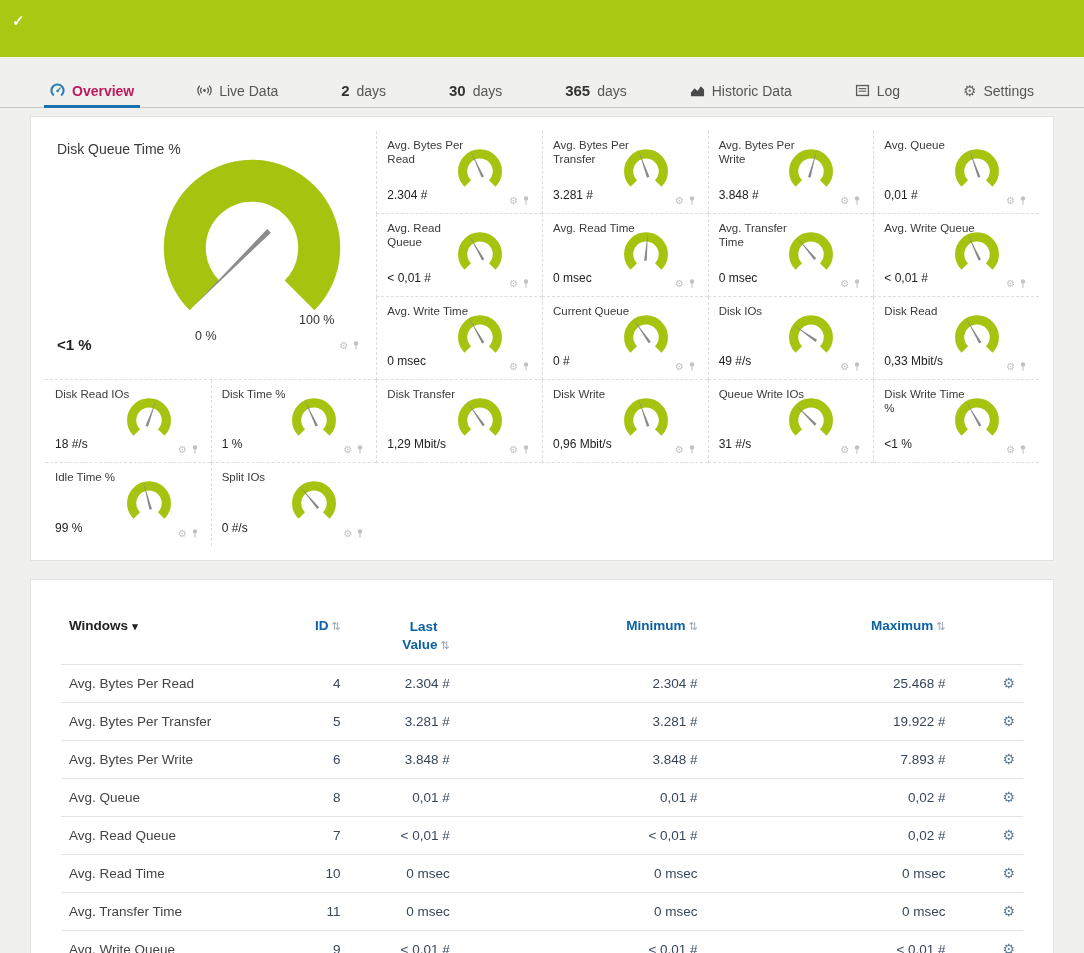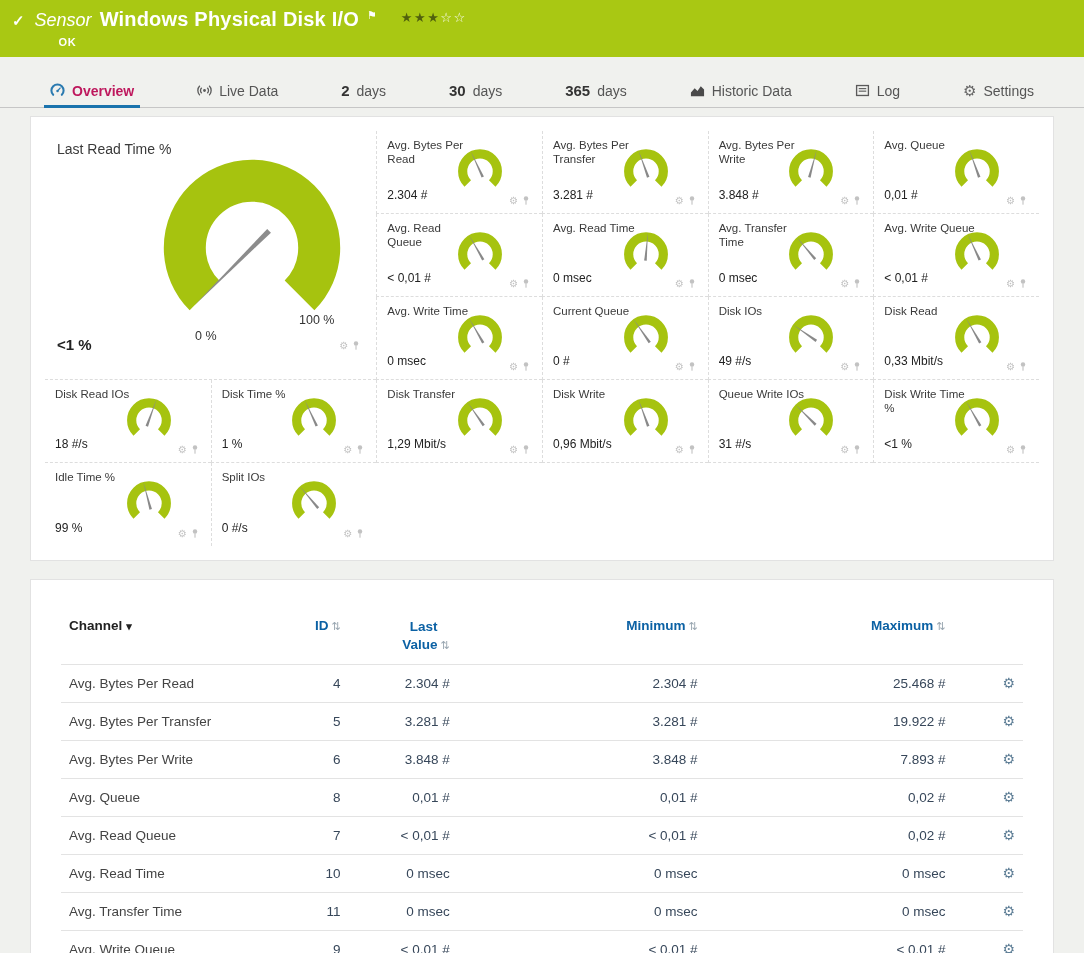--- a/index.html
+++ b/index.html
@@ -62,29 +62,20 @@
   td.num{text-align:right;color:#37475a}
   td.ch{color:#444;cursor:pointer}
   th.gearcol,td.gearcol{text-align:right;width:50px}
   .rowgear{color:#5e7e96;font-size:14px;cursor:pointer;line-height:1}
 </style>
 </head>
 <body>
 
 <div class="topbar">
   <span class="check">✓</span>
-  <div class="titleblock">
-    <div class="titleline">
-      <span class="sensor-type">Sensor</span>
-      <span class="sensor-title">Windows Physical Disk I/O</span>
-      <span class="flag">⚑</span>
-      <span class="stars" id="stars"><span class="star filled">★</span><span class="star filled">★</span><span class="star filled">★</span><span class="star">☆</span><span class="star">☆</span></span>
-    </div>
-    <div class="status">OK</div>
-  </div>
 </div>
 
 <nav class="tabbar" id="tabbar">
     <div class="tab active">
       <span class="ticon">
         <svg viewBox="0 0 16 16" width="15" height="15">
           <path d="M3.4 12.6 A6.5 6.5 0 1 1 12.6 12.6" fill="none" stroke="#2a7ab0" stroke-width="2.2" stroke-linecap="round"></path>
           <circle cx="8" cy="8.5" r="1.3" fill="#2a7ab0"></circle>
           <line x1="8" y1="8.5" x2="11.2" y2="5" stroke="#2a7ab0" stroke-width="1.3"></line>
         </svg>
@@ -135,21 +126,21 @@
     </div>
     <div class="tab">
       <span class="ticon gearchar">⚙</span>
       <span class="tlabel">Settings</span>
     </div>
   </nav>
 
 <section class="gauges-panel">
   <div class="gauge-grid" id="gaugeGrid">
     <div class="main-cell">
-      <div class="mg-label">Last Read Time %</div>
+      <div class="mg-label">Disk Queue Time %</div>
       <div class="mg-svg" id="mainGaugeSvg"><svg viewBox="0 0 200 190" width="210" height="200">
             <path d="M54.75 137.25 A64 64 0 1 1 145.25 137.25" fill="none" stroke="#a6c30f" stroke-width="40"></path>
             <g transform="rotate(-135 100 92)">
               <polygon points="97.5,115 102.5,115 100,14" fill="#8c8c8c"></polygon>
             </g>
           </svg></div>
       <div class="mg-value">&lt;1 %</div>
       <div class="mg-min">0 %</div>
       <div class="mg-max">100 %</div>
       <div class="gicons mg-icons">
@@ -591,21 +582,21 @@
     <colgroup>
       <col style="width:21%">
         <col style="width:8%">
         <col style="width:11%">
       <col style="width:25%">
         <col style="width:25%">
         <col style="width:7%">
     </colgroup>
     <thead>
       <tr>
-        <th class="ch"><span>Channel</span><span class="caret">▾</span></th>
+        <th class="ch"><span>Windows</span><span class="caret">▾</span></th>
         <th><span>ID</span><span class="sort">⇅</span></th>
         <th><span class="hlabel">Last Value</span><span class="sort">⇅</span></th>
         <th><span>Minimum</span><span class="sort">⇅</span></th>
         <th><span>Maximum</span><span class="sort">⇅</span></th>
         <th class="gearcol"></th>
       </tr>
     </thead>
     <tbody id="tableBody">
         <tr>
           <td class="ch">Avg. Bytes Per Read</td>

